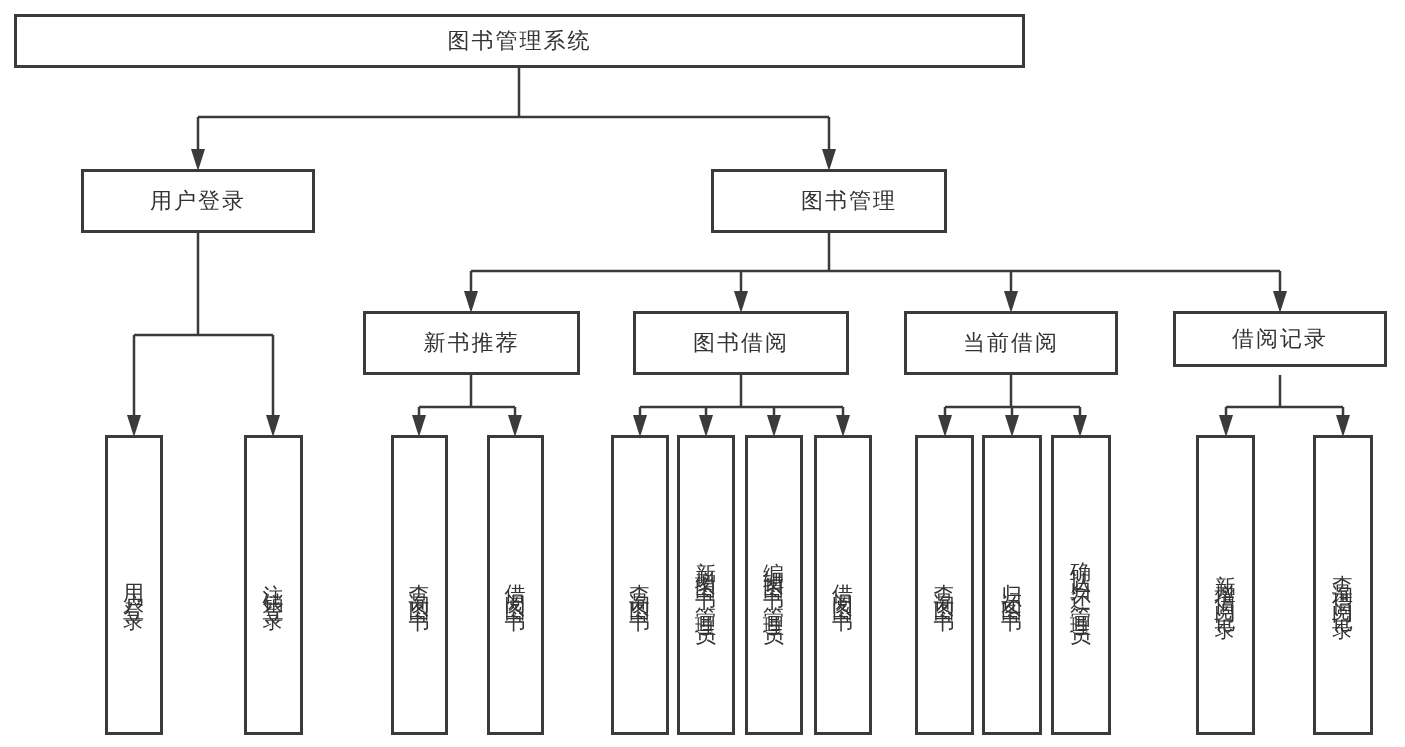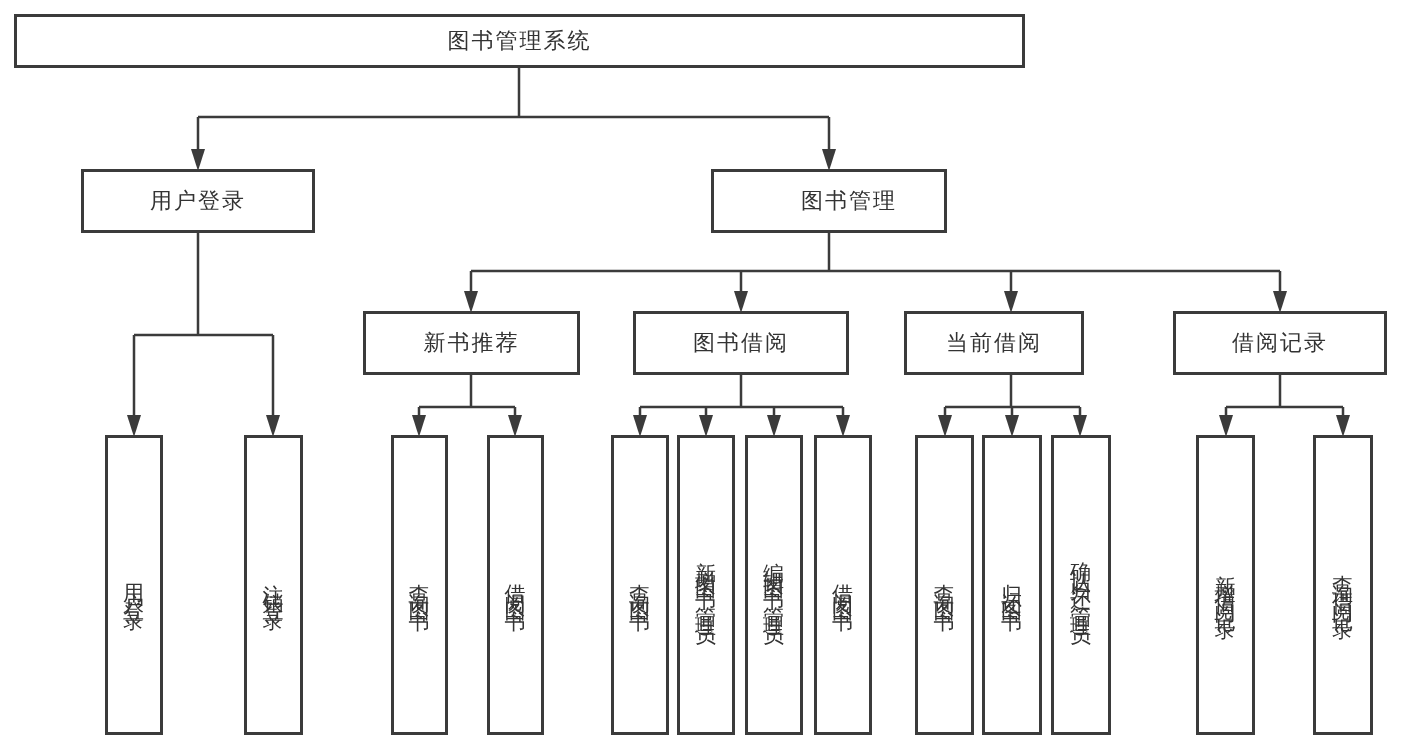--- a/index.html
+++ b/index.html
@@ -26,22 +26,22 @@
     color: #333333;
     z-index: 2;
   }
   .hbox { font-size: 22px; letter-spacing: 2px; white-space: nowrap; }
 
   #b-root     { left: 14px;   top: 14px;  width: 1011px; height: 54px; }
   #b-l2-login { left: 81px;   top: 169px; width: 234px;  height: 64px; }
   #b-l2-mgmt  { left: 711px;  top: 169px; width: 236px;  height: 64px; padding-left: 40px; }
   #b-l3-rec   { left: 363px;  top: 311px; width: 217px;  height: 64px; }
   #b-l3-bor   { left: 633px;  top: 311px; width: 216px;  height: 64px; }
-  #b-l3-cur   { left: 904px;  top: 311px; width: 180px;  height: 64px; }
-  #b-l3-rc    { left: 1173px; top: 311px; width: 214px;  height: 64px; }
+  #b-l3-cur   { left: 904px;  top: 311px; width: 214px;  height: 64px; }
+  #b-l3-rc    { left: 1173px; top: 311px; width: 214px;  height: 56px; }
 
   .leaf { top: 435px; height: 300px; }
   .vtext {
     writing-mode: vertical-rl;
     text-orientation: mixed;
     font-size: 21px;
     line-height: 1;
     letter-spacing: 9px;
   }
   #f1  { left: 105px;  width: 58px; }

